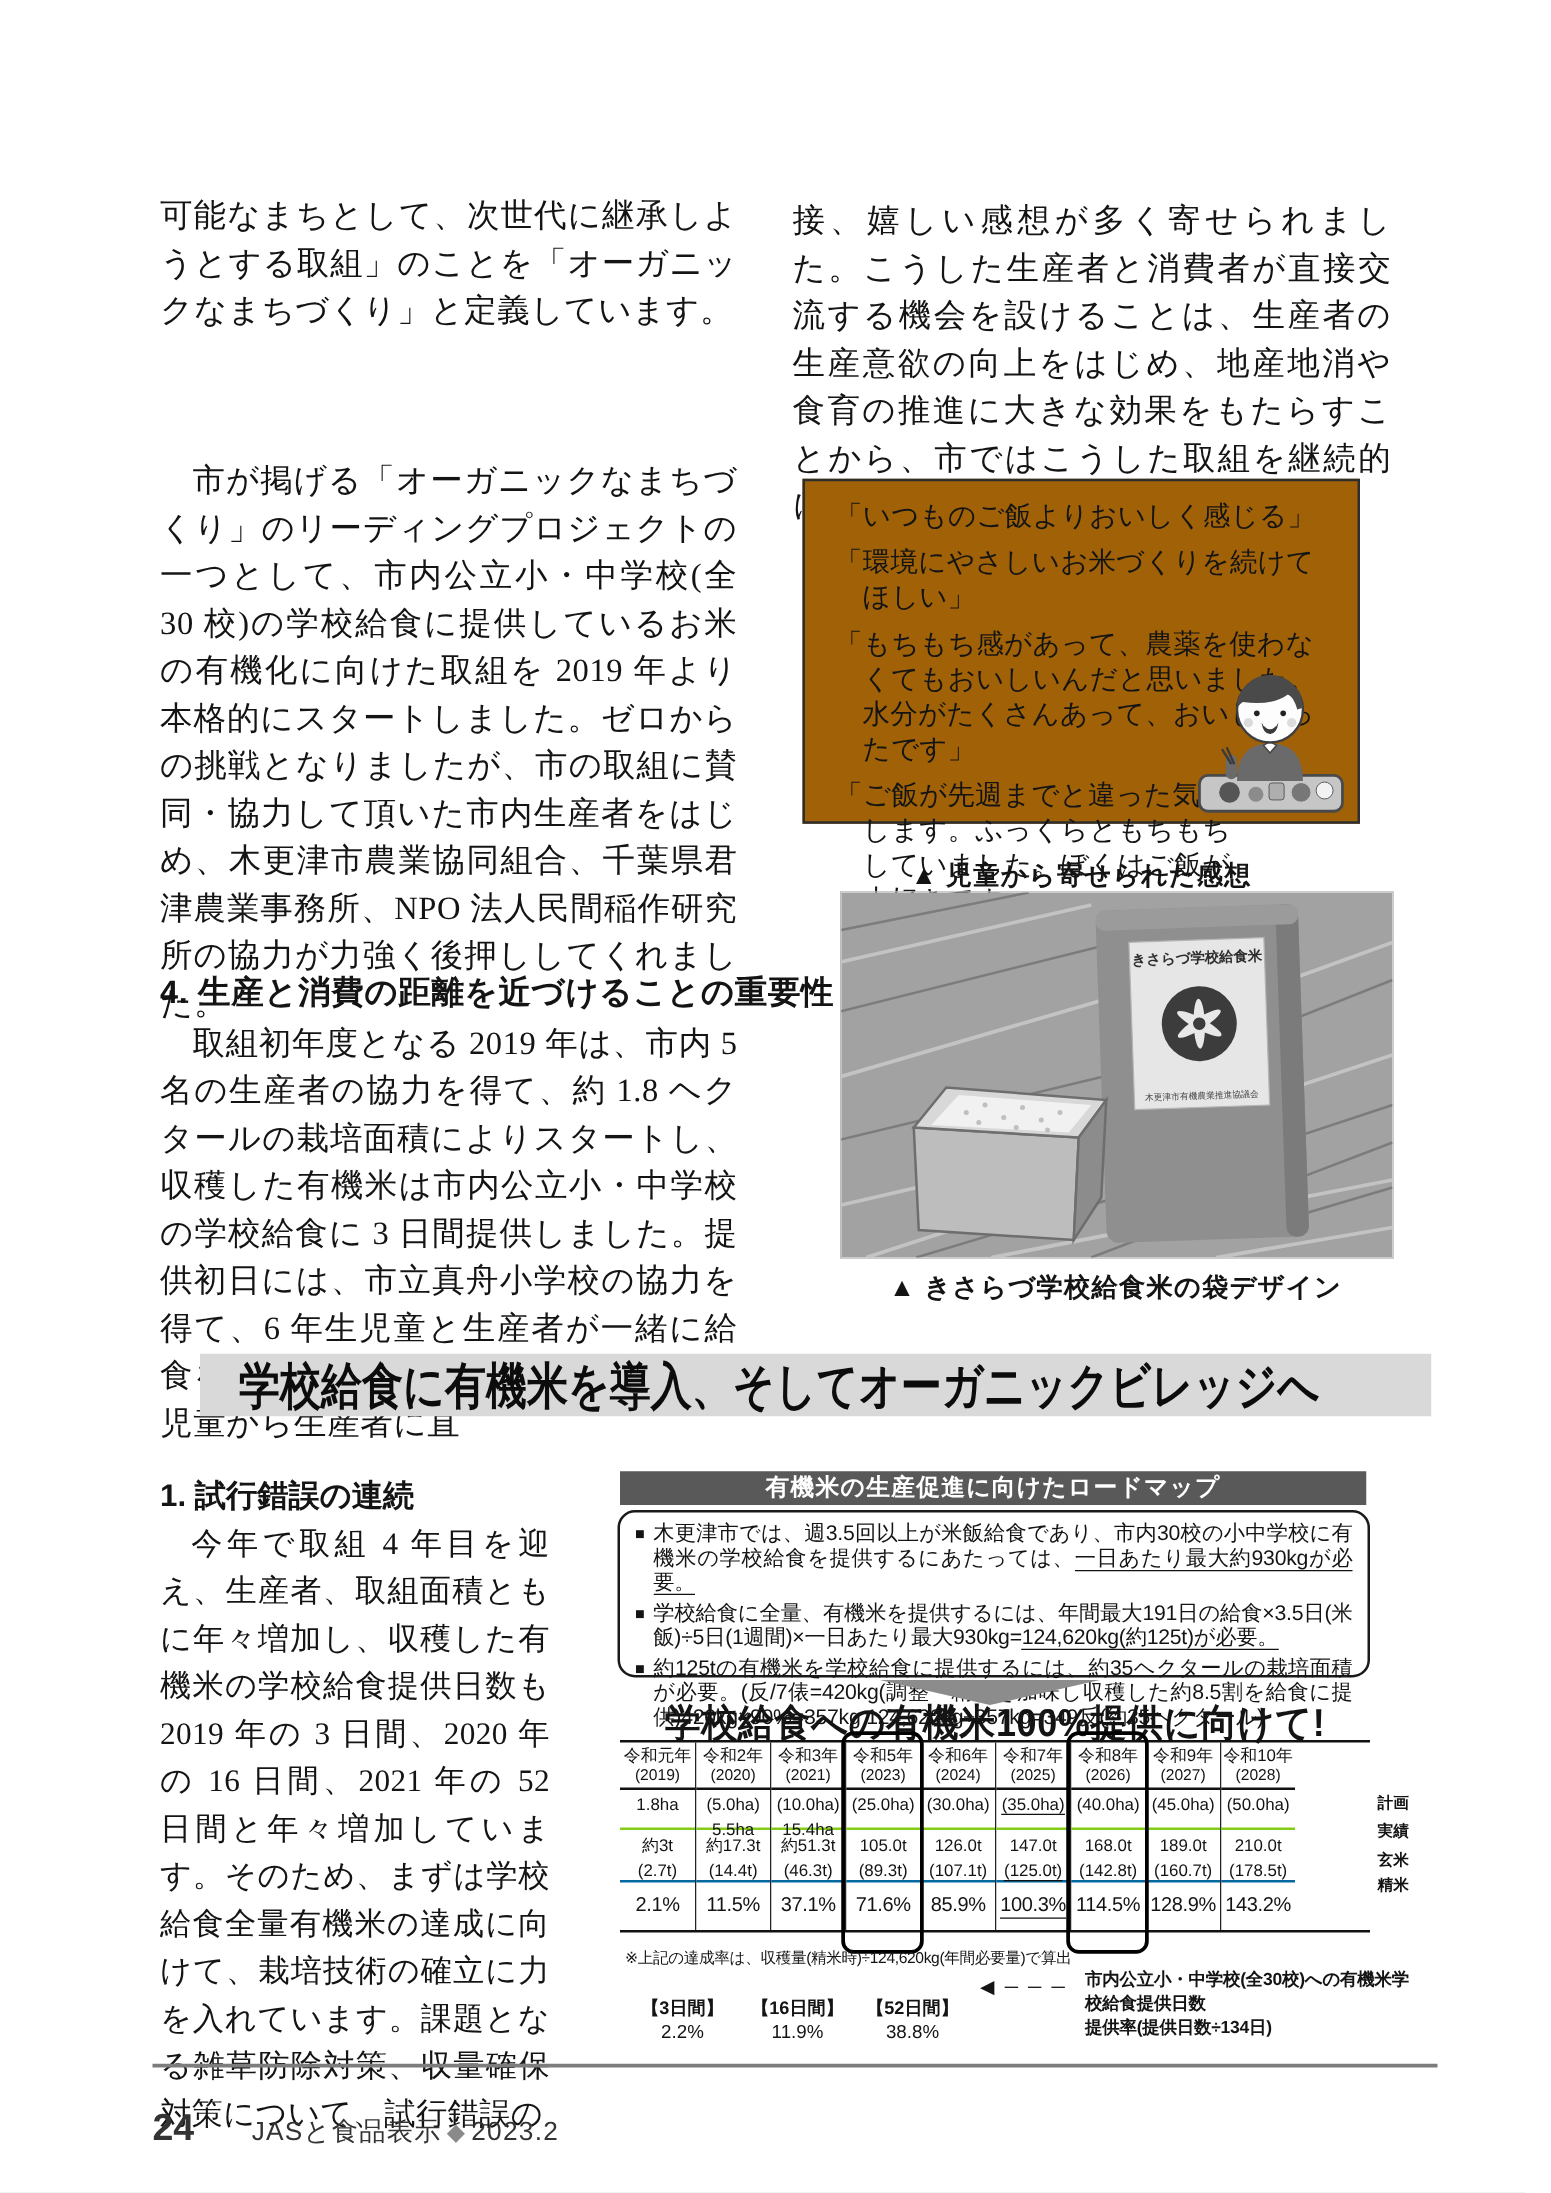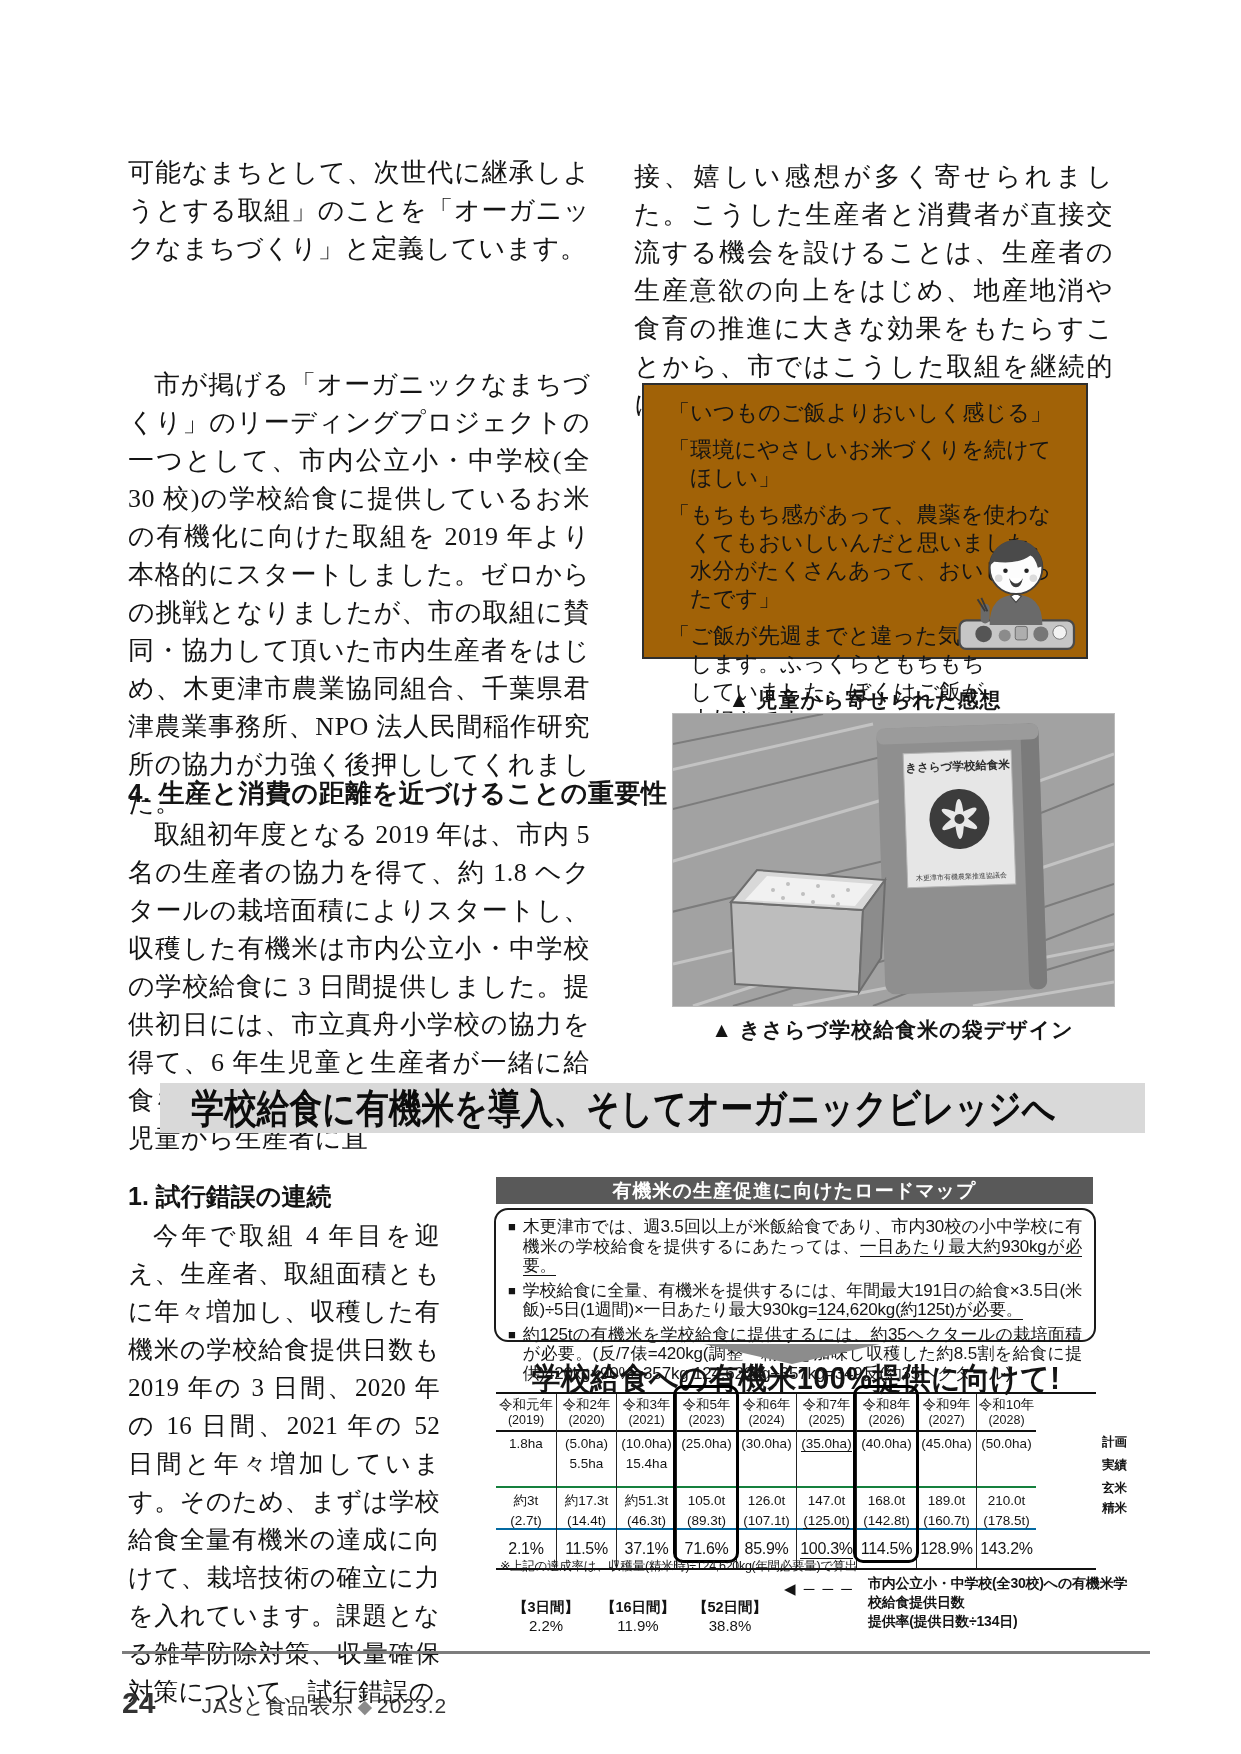--- a/index.html
+++ b/index.html
@@ -66,21 +66,21 @@
     transform:scaleX(.93);transform-origin:center;white-space:nowrap;
   }
   
   .rtable{display:flex;border-top:2px solid #111;border-bottom:2px solid #111;
     font-family:"Liberation Sans","DejaVu Sans",sans-serif;}
   .tcol{width:60px;box-sizing:border-box;}
   .tcol + .tcol{border-left:1.5px solid #222;}
   .th{height:38px;border-bottom:2px solid #111;text-align:center;padding-top:2px;box-sizing:border-box;}
   .era{font-size:13.5px;line-height:17px;}
   .yr{font-size:12.5px;line-height:15px;}
-  .td1{height:56px;border-bottom:2px solid #15803d;text-align:center;box-sizing:border-box;padding-top:2px;}
+  .td1{height:32px;border-bottom:2px solid #84cc16;text-align:center;box-sizing:border-box;padding-top:2px;}
   .td2{height:42px;border-bottom:2px solid #0369a1;text-align:center;box-sizing:border-box;padding-top:3px;}
   .line{font-size:13.5px;line-height:20px;white-space:nowrap;}
   .td3{height:38px;display:flex;align-items:center;justify-content:center;font-size:16px;letter-spacing:-.3px;}
   .hl{position:absolute;border:3px solid #000;border-radius:10px;pointer-events:none;}
   .side-labels{font-family:"Liberation Sans","DejaVu Sans",sans-serif;font-size:12.5px;font-weight:bold;}
   .side-labels div{height:20px;line-height:20px;}
   .rm-note{font-family:"Liberation Sans","DejaVu Sans",sans-serif;font-size:12.5px;letter-spacing:-.3px;}
   .days{display:flex;align-items:flex-start;font-family:"Liberation Sans","DejaVu Sans",sans-serif;}
   .day-item{width:92px;text-align:center;margin-top:24px;}
   .day-label{font-size:14.5px;font-weight:bold;line-height:18px;}

